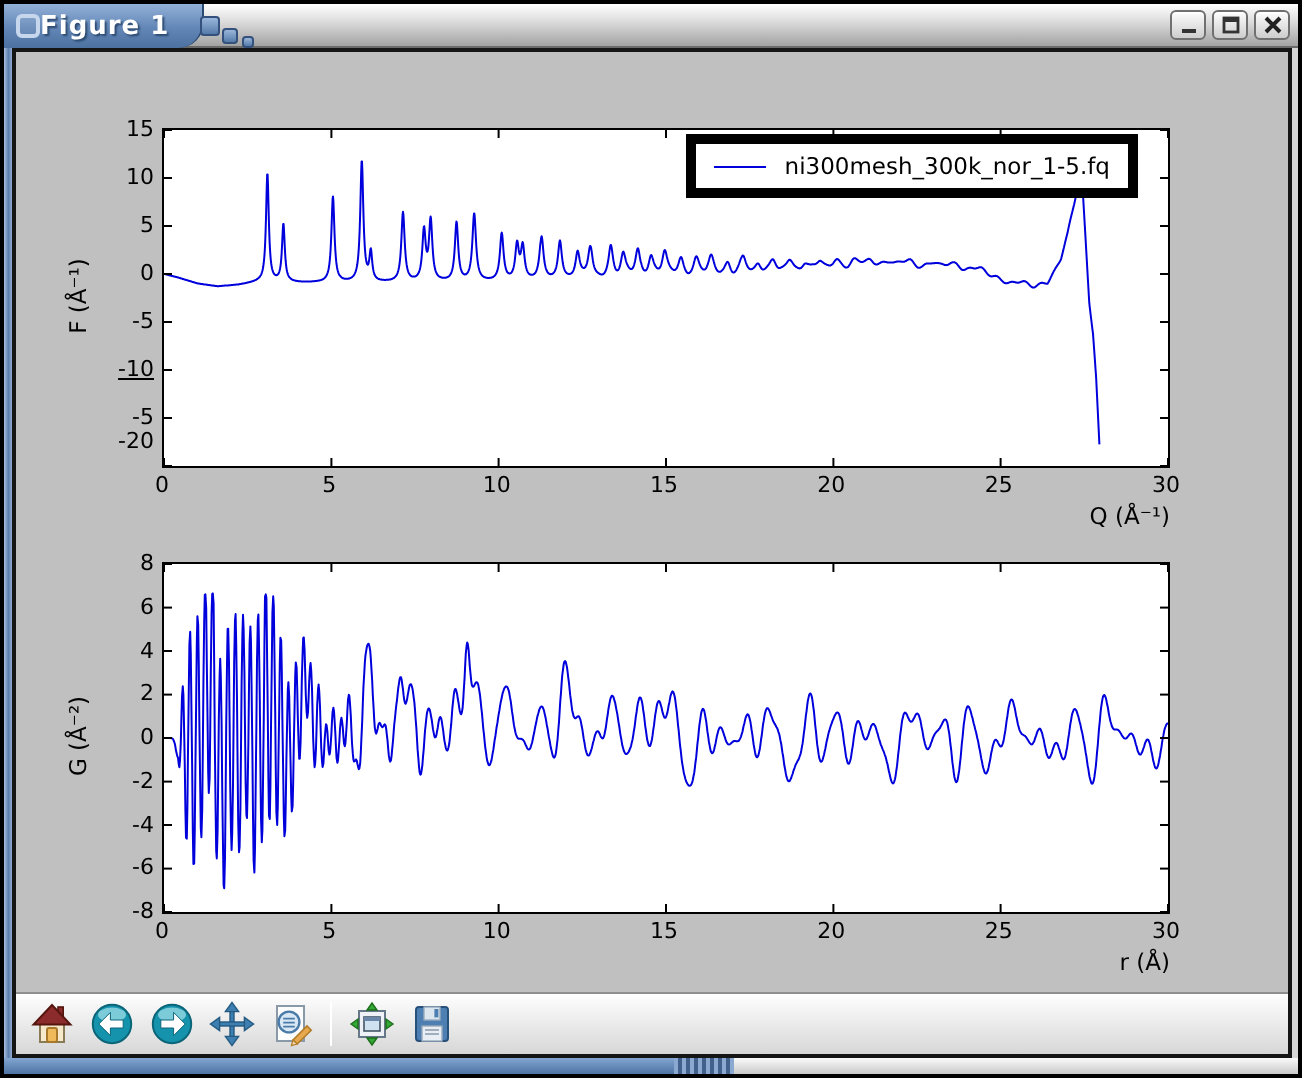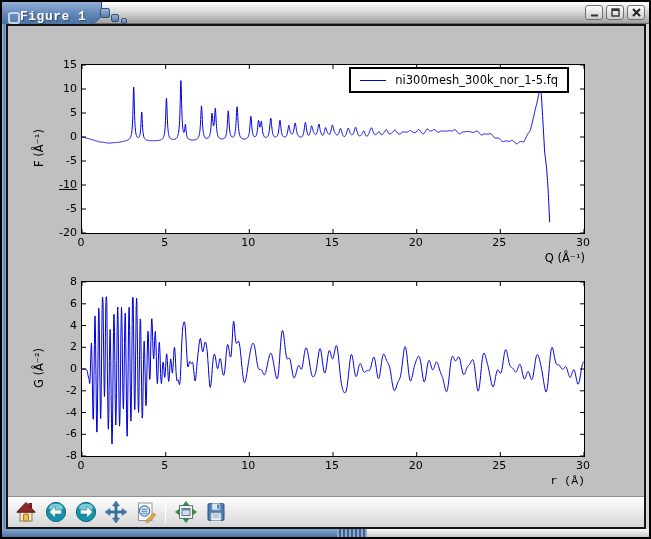--- a/index.html
+++ b/index.html
@@ -9,21 +9,21 @@
     background:#c0c0c0;border:2px solid #000;
     font-family:"DejaVu Sans",sans-serif;overflow:hidden;
   }
   
   .titlebar{position:absolute;left:0;top:0;right:0;height:22px;
     background:linear-gradient(#ffffff,#dedede 40%,#a2a2a2);
     border-bottom:1px solid #6a6a6a;}
   .title-tab{position:absolute;left:0;top:0;height:22px;width:100px;
     background:linear-gradient(#93b1d8,#6286b6 55%,#4c72a2);
     border-right:1px solid #2c4a70;border-radius:0 0 13px 0;
-    display:flex;align-items:flex-end;padding:0 6px;gap:0;font-family:Liberation Mono, monospace;}
+    display:flex;align-items:center;padding:0 6px;gap:0;}
   .menu-icon{width:12px;height:12px;border:2px solid #c6d6ec;border-radius:3px;
     background:rgba(255,255,255,0.08);flex:0 0 auto;}
   .title-text{color:#fff;font-size:13px;font-weight:bold;white-space:nowrap;
     text-shadow:1px 1px 1px #2c4a70;letter-spacing:0.5px;}
   .cascade{position:absolute;border:1px solid #33517c;border-radius:2px;
     background:linear-gradient(#9ab6da,#557ba9);}
   .casc1{left:98px;top:6px;width:10px;height:10px;}
   .casc2{left:109px;top:12px;width:8px;height:8px;}
   .casc3{left:119px;top:16px;width:6px;height:6px;}
   .titlebar-buttons{position:absolute;right:4px;top:3px;display:flex;gap:3px;}
@@ -50,21 +50,21 @@
   .axes svg{display:block;}
   .axes-top{left:73px;top:38px;width:504px;height:170px;}
   .axes-bottom{left:73px;top:255px;width:504px;height:176px;}
   .label-layer{position:absolute;inset:0;pointer-events:none;}
   .tick-label{position:absolute;font-size:11px;color:#000;line-height:13px;}
   .xtick{width:40px;text-align:center;}
   .ytick{width:44px;text-align:right;}
   .axis-label{position:absolute;font-size:11.5px;color:#000;white-space:nowrap;}
   .xlabel{width:504px;text-align:right;left:73px;}
   .ylabel{transform:translate(-50%,-50%) rotate(-90deg);}
-  .legend{position:absolute;right:2px;top:2px;border:2px solid #000000;background:#fff;
+  .legend{position:absolute;right:2px;top:2px;border:5px solid #000000;background:#fff;
     display:flex;align-items:center;gap:9px;padding:4px 9px 4px 9px;}
   .legend-line{width:26px;height:0;border-top:1.6px solid #0000dd;}
   .legend-text{font-size:11.5px;color:#000;white-space:nowrap;}
   
   .toolbar{height:31px;border-top:1px solid #8f8f8f;
     background:linear-gradient(#fefefe,#d7d7d7);
     display:flex;align-items:center;padding:0 3px;gap:1px;flex:0 0 auto;}
   .tool-btn{width:29px;height:28px;border:none;background:transparent;padding:1px;
     display:flex;align-items:center;justify-content:center;}
   .tool-sep{width:1px;height:22px;background:#9a9a9a;border-right:1px solid #fff;margin:0 4px;}
@@ -204,40 +204,40 @@
           <span class="tick-label xtick" style="left: 387.667px; top: 210px;">20</span>
           <span class="tick-label xtick" style="left: 471.333px; top: 210px;">25</span>
           <span class="tick-label xtick" style="left: 555px; top: 210px;">30</span>
           <span class="tick-label ytick" style="left: 25px; top: 32px;">15</span>
           <span class="tick-label ytick" style="left: 25px; top: 56px;">10</span>
           <span class="tick-label ytick" style="left: 25px; top: 80px;">5</span>
           <span class="tick-label ytick" style="left: 25px; top: 104px;">0</span>
           <span class="tick-label ytick" style="left: 25px; top: 128px;">-5</span>
           <span class="tick-label ytick" style="left: 25px; top: 152px; text-decoration: underline;">-10</span>
           <span class="tick-label ytick" style="left: 25px; top: 176px;">-5</span>
-          <span class="tick-label ytick" style="left: 25px; top: 200px;">-20</span>
+          <span class="tick-label ytick" style="left: 25px; top: 188px;">-20</span>
           <span class="axis-label xlabel" style="top: 225px;">Q (Å⁻¹)</span>
           <span class="axis-label ylabel" style="left: 31px; top: 122px;">F (Å⁻¹)</span>
           <span class="tick-label xtick" style="left: 53px; top: 433px;">0</span>
           <span class="tick-label xtick" style="left: 136.667px; top: 433px;">5</span>
           <span class="tick-label xtick" style="left: 220.333px; top: 433px;">10</span>
           <span class="tick-label xtick" style="left: 304px; top: 433px;">15</span>
           <span class="tick-label xtick" style="left: 387.667px; top: 433px;">20</span>
           <span class="tick-label xtick" style="left: 471.333px; top: 433px;">25</span>
           <span class="tick-label xtick" style="left: 555px; top: 433px;">30</span>
           <span class="tick-label ytick" style="left: 25px; top: 249px;">8</span>
           <span class="tick-label ytick" style="left: 25px; top: 270.75px;">6</span>
           <span class="tick-label ytick" style="left: 25px; top: 292.5px;">4</span>
           <span class="tick-label ytick" style="left: 25px; top: 314.25px;">2</span>
           <span class="tick-label ytick" style="left: 25px; top: 336px;">0</span>
           <span class="tick-label ytick" style="left: 25px; top: 357.75px;">-2</span>
           <span class="tick-label ytick" style="left: 25px; top: 379.5px;">-4</span>
           <span class="tick-label ytick" style="left: 25px; top: 401.25px;">-6</span>
           <span class="tick-label ytick" style="left: 25px; top: 423px;">-8</span>
-          <span class="axis-label xlabel" style="top: 448px; font-family: Liberation Mono, monospace;">r (Å)</span>
+          <span class="axis-label xlabel" style="top: 448px;">r (Å)</span>
           <span class="axis-label ylabel" style="left: 31px; top: 342px;">G (Å⁻²)</span>
         </div>
     </div>
 
     <div class="toolbar">
       <button class="tool-btn" title="">
         <svg width="24" height="24" viewBox="0 0 24 24">
           <rect x="6" y="11" width="12" height="10" fill="#f6e8cb" stroke="#8a7a55"></rect>
           <rect x="15" y="3.5" width="2.6" height="5" fill="#8c2b2b" stroke="#55150f" stroke-width="0.8"></rect>
           <polygon points="12,2.5 2.8,12.2 21.2,12.2" fill="#8c2b2b" stroke="#55150f"></polygon>

